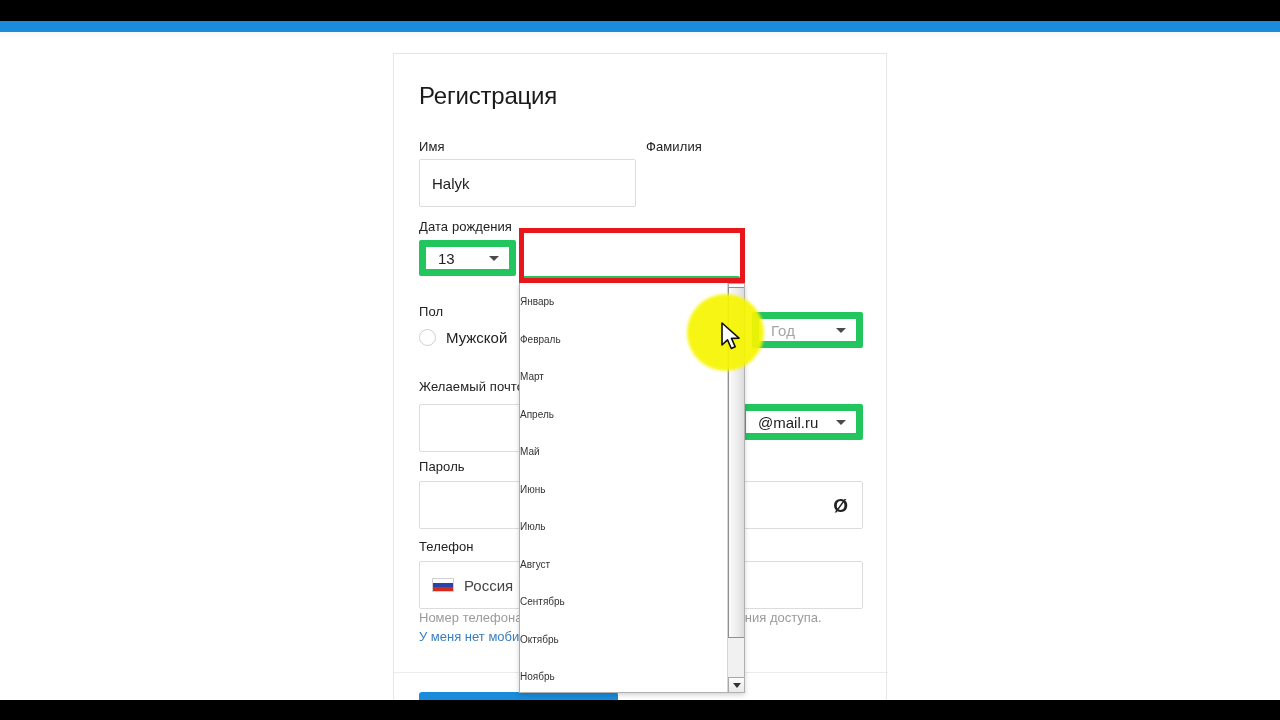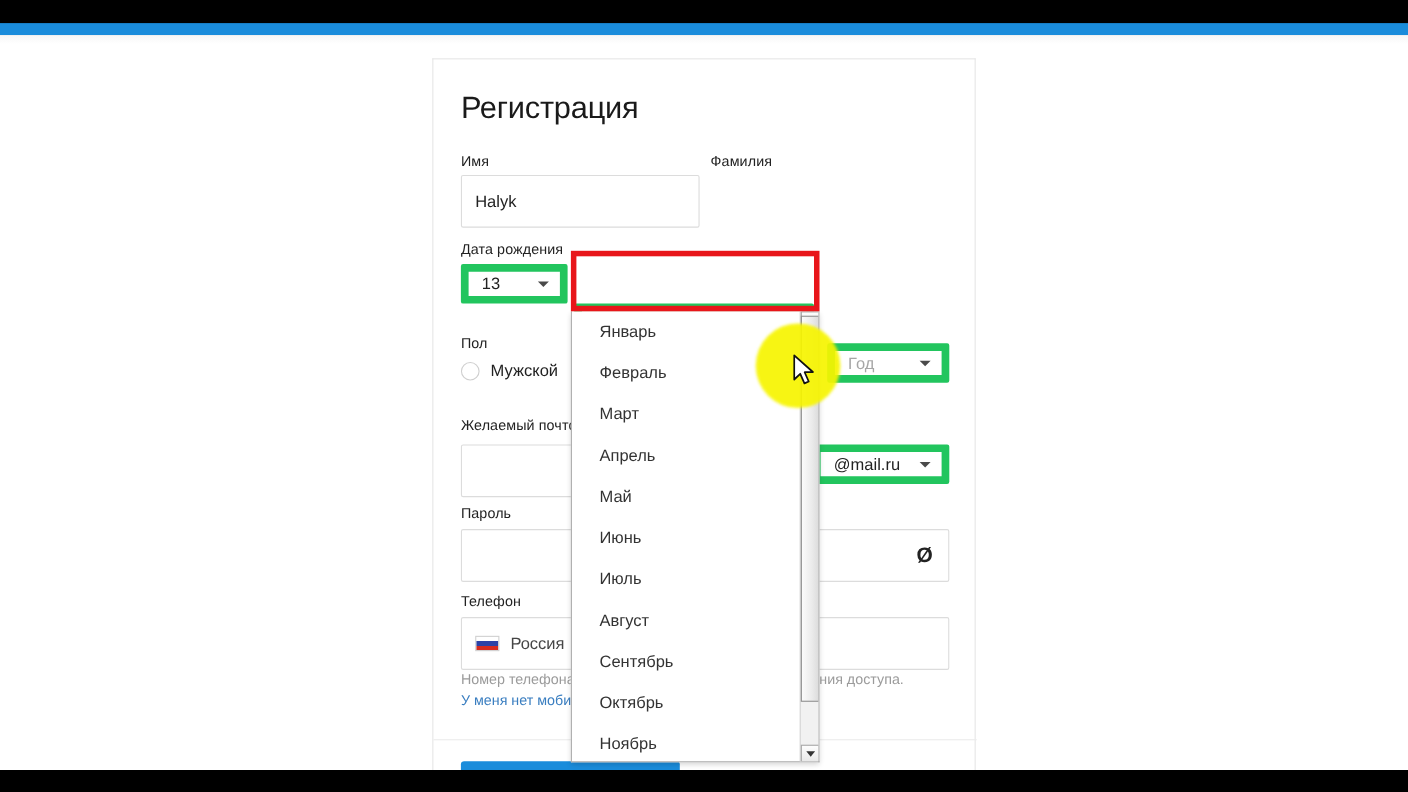--- a/index.html
+++ b/index.html
@@ -42,21 +42,21 @@
     left: 393px; top: 53px;
     width: 494px; height: 648px;
     background: #ffffff;
     border: 1px solid #e6e6e6;
     border-bottom: none;
   }
   .card-inner { position: relative; width: 100%; height: 100%; }
 
   .title {
     position: absolute; left: 25px; top: 28px;
-    font-size: 28px; font-weight: 400; color: #1a1a1a;
+    font-size: 24px; font-weight: 400; color: #1a1a1a;
     letter-spacing: -0.2px;
   }
 
   .field-label {
     font-size: 13px; font-weight: normal; color: #222;
     letter-spacing: 0.1px;
   }
   .input-box {
     border: 1px solid #dcdcdc;
     background: #fff;
@@ -167,22 +167,21 @@
     border: 1px solid #b0b0b0;
     border-top: none;
     box-shadow: 0 2px 5px rgba(0,0,0,.18);
     overflow: hidden;
     z-index: 40;
   }
   .dd-list { position: absolute; left: 0; top: 0; width: 207px; }
   .dd-item {
     height: 37.5px;
     display: flex; align-items: center;
-    padding-left: 25px;
-    font-size: 15px; color: #333;
+    font-size: 10px; color: #333;
   }
   .dd-scrollbar {
     position: absolute; right: 0; top: 0;
     width: 17px; height: 410px;
     background: #f1f1f1;
     border-left: 1px solid #d4d4d4;
   }
   .sb-arrow {
     position: absolute; left: 0; width: 17px; height: 16px;
     background: linear-gradient(to bottom, #fdfdfd, #e9e9e9);

